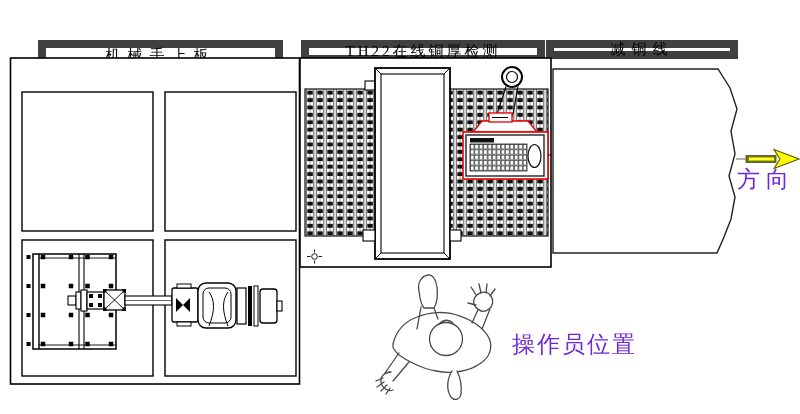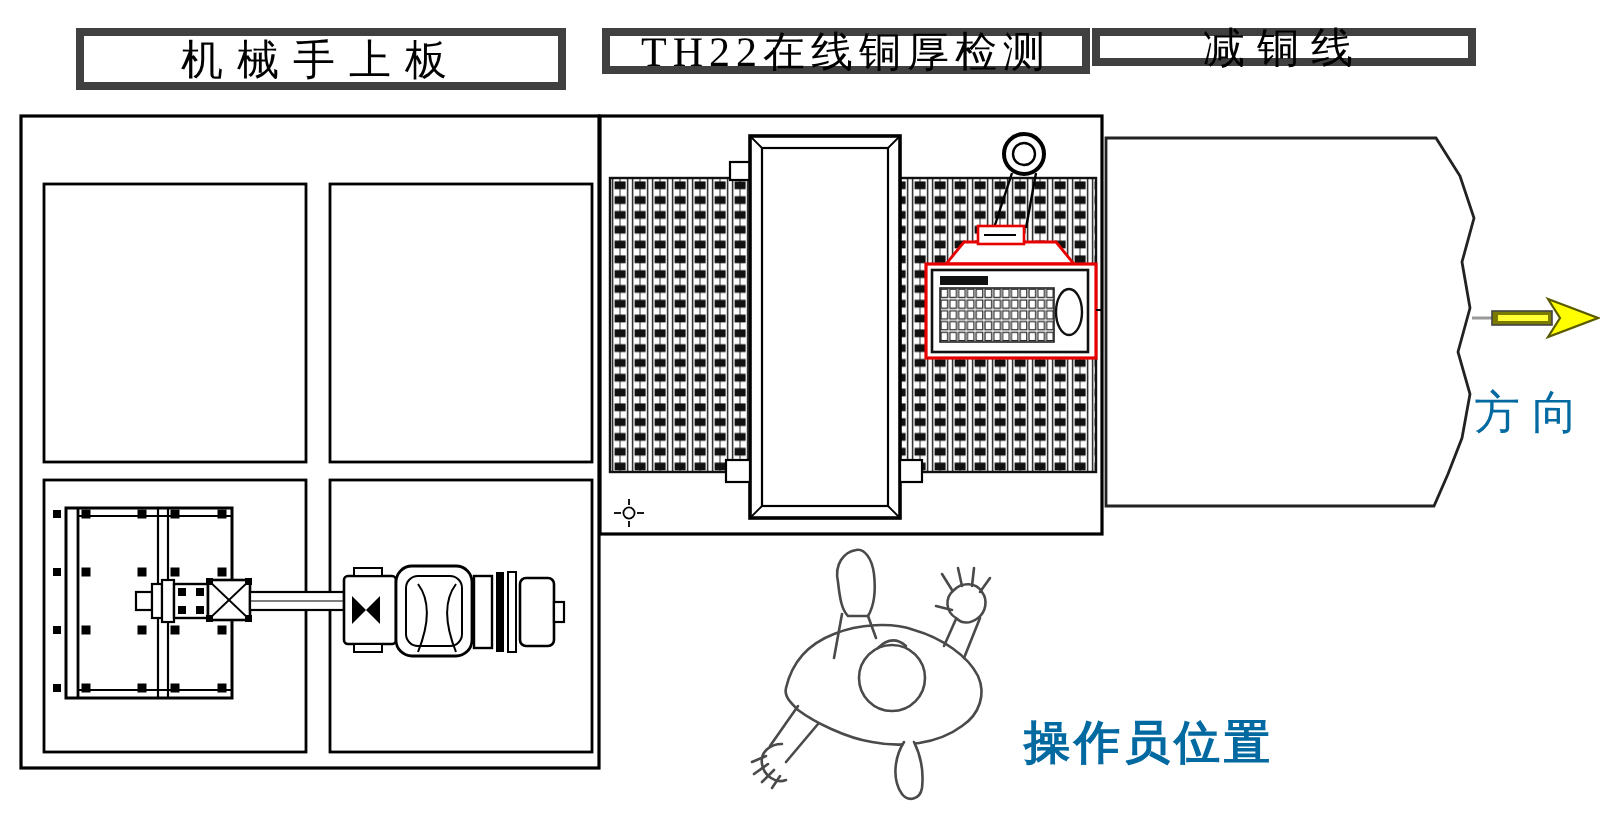--- a/index.html
+++ b/index.html
@@ -2,29 +2,29 @@
 <html style="--line: #000000; --highlight_red: #e80000; --arrow_yellow: #ffff00; --arrow_shaft: #7a7a00; --figure_gray: #4a4a4a; --pattern_dark: #111111;"><head>
 <meta charset="utf-8">
 <style>
   :root{
     --line:#000000; --highlight_red:#e80000; --arrow_yellow:#ffff00;
     --arrow_shaft:#7a7a00; --figure_gray:#4a4a4a; --pattern_dark:#111111;
   }
   html,body{margin:0;padding:0;background:#fff;}
   .canvas{position:relative;width:800px;height:414px;background:#fff;overflow:hidden;
           font-family:"Liberation Serif","DejaVu Serif",serif;}
-  .hcell{position:absolute;box-sizing:border-box;border:4px solid #404040;background:#fff;
+  .hcell{position:absolute;box-sizing:border-box;border:8px solid #404040;background:#fff;
          display:flex;align-items:center;justify-content:center;
-         font-size:21px;color:#000;white-space:nowrap;}
+         font-size:15px;color:#000;white-space:nowrap;margin-top:26px;}
   .hcell1{left:38px;top:14px;width:245px;height:31px;letter-spacing:7px;}
   .hcell2{left:301px;top:14px;width:244px;height:23px;letter-spacing:3px;}
   .hcell3{left:546px;top:14px;width:192px;height:19px;letter-spacing:6px;text-align:center;}
-  .freelabel{position:absolute;color:#0369a1;white-space:nowrap;margin-top:27px;}
+  .freelabel{position:absolute;color:#6d28d9;white-space:nowrap;}
   .dirlabel{left:737px;top:164px;font-size:23px;letter-spacing:6px;}
-  .oplabel{left:512px;top:329px;font-size:23px;letter-spacing:2px;font-weight:bold;}
+  .oplabel{left:512px;top:329px;font-size:23px;letter-spacing:2px;}
   svg.drawing{position:absolute;left:0;top:0;}
   .red{stroke:var(--highlight_red);}
   .fig{stroke:var(--figure_gray);}
 </style>
 </head>
 <body>
 
 <div class="canvas">
 
   <div class="hcell hcell1">

